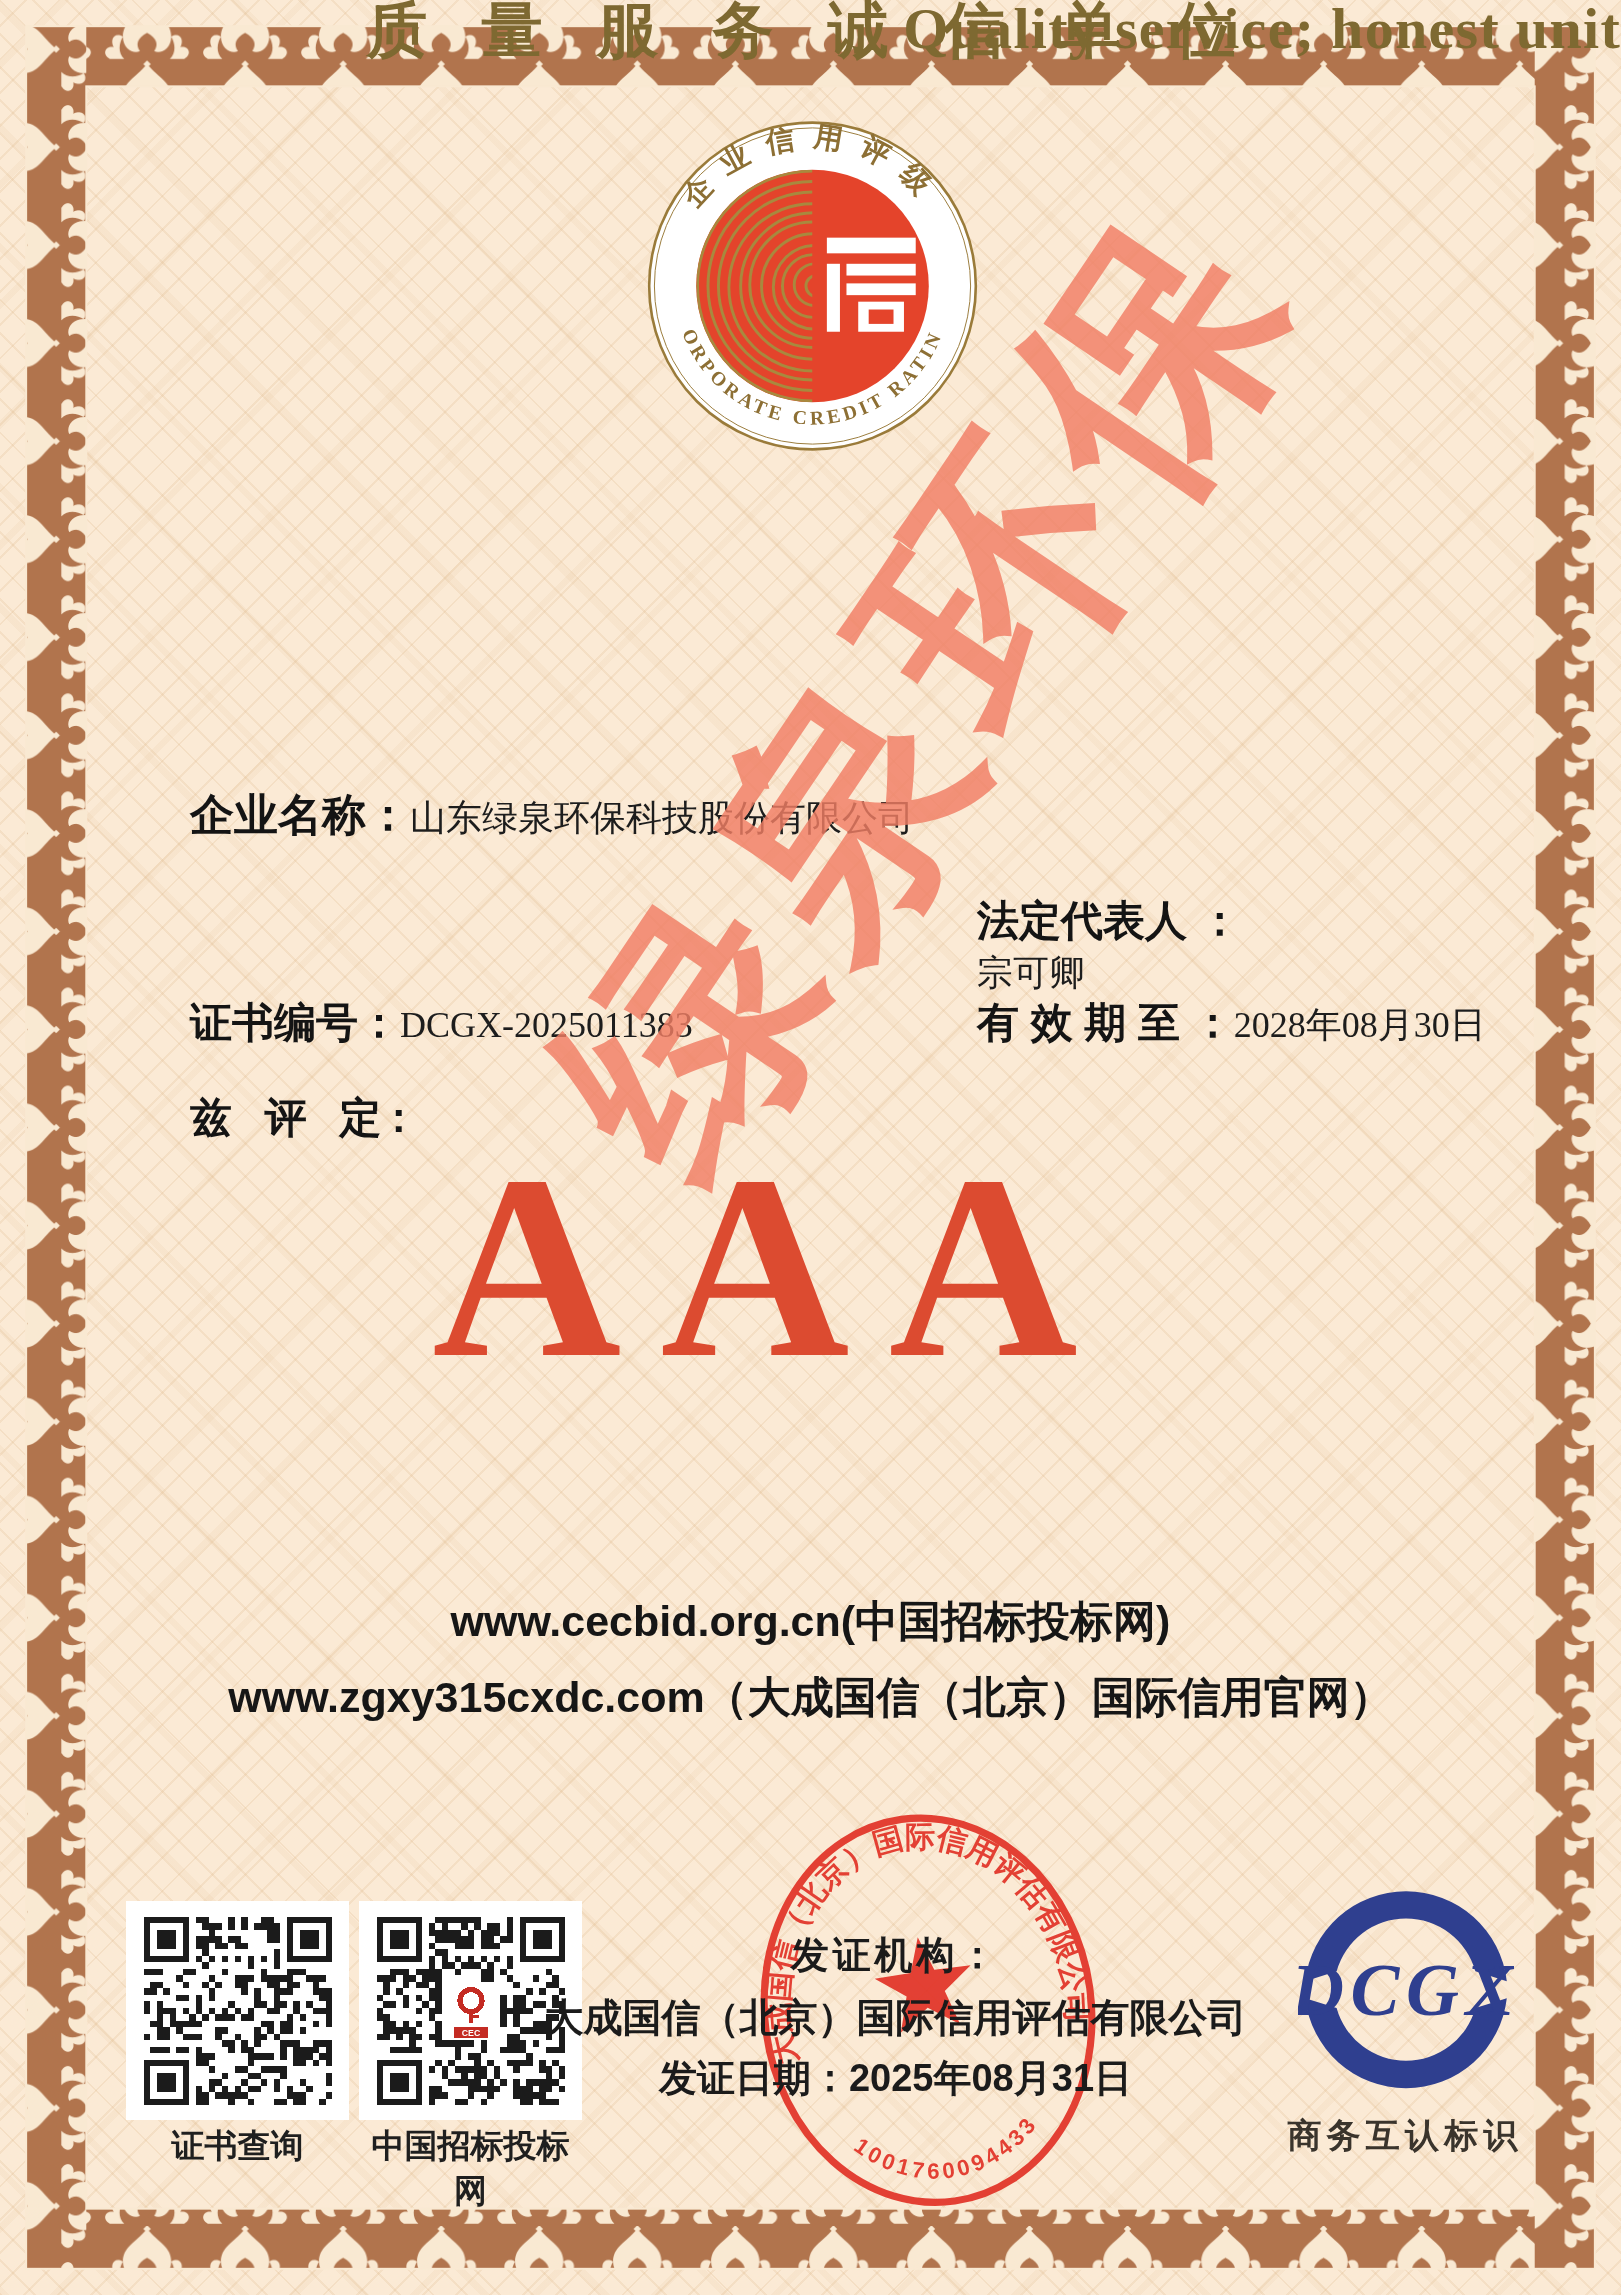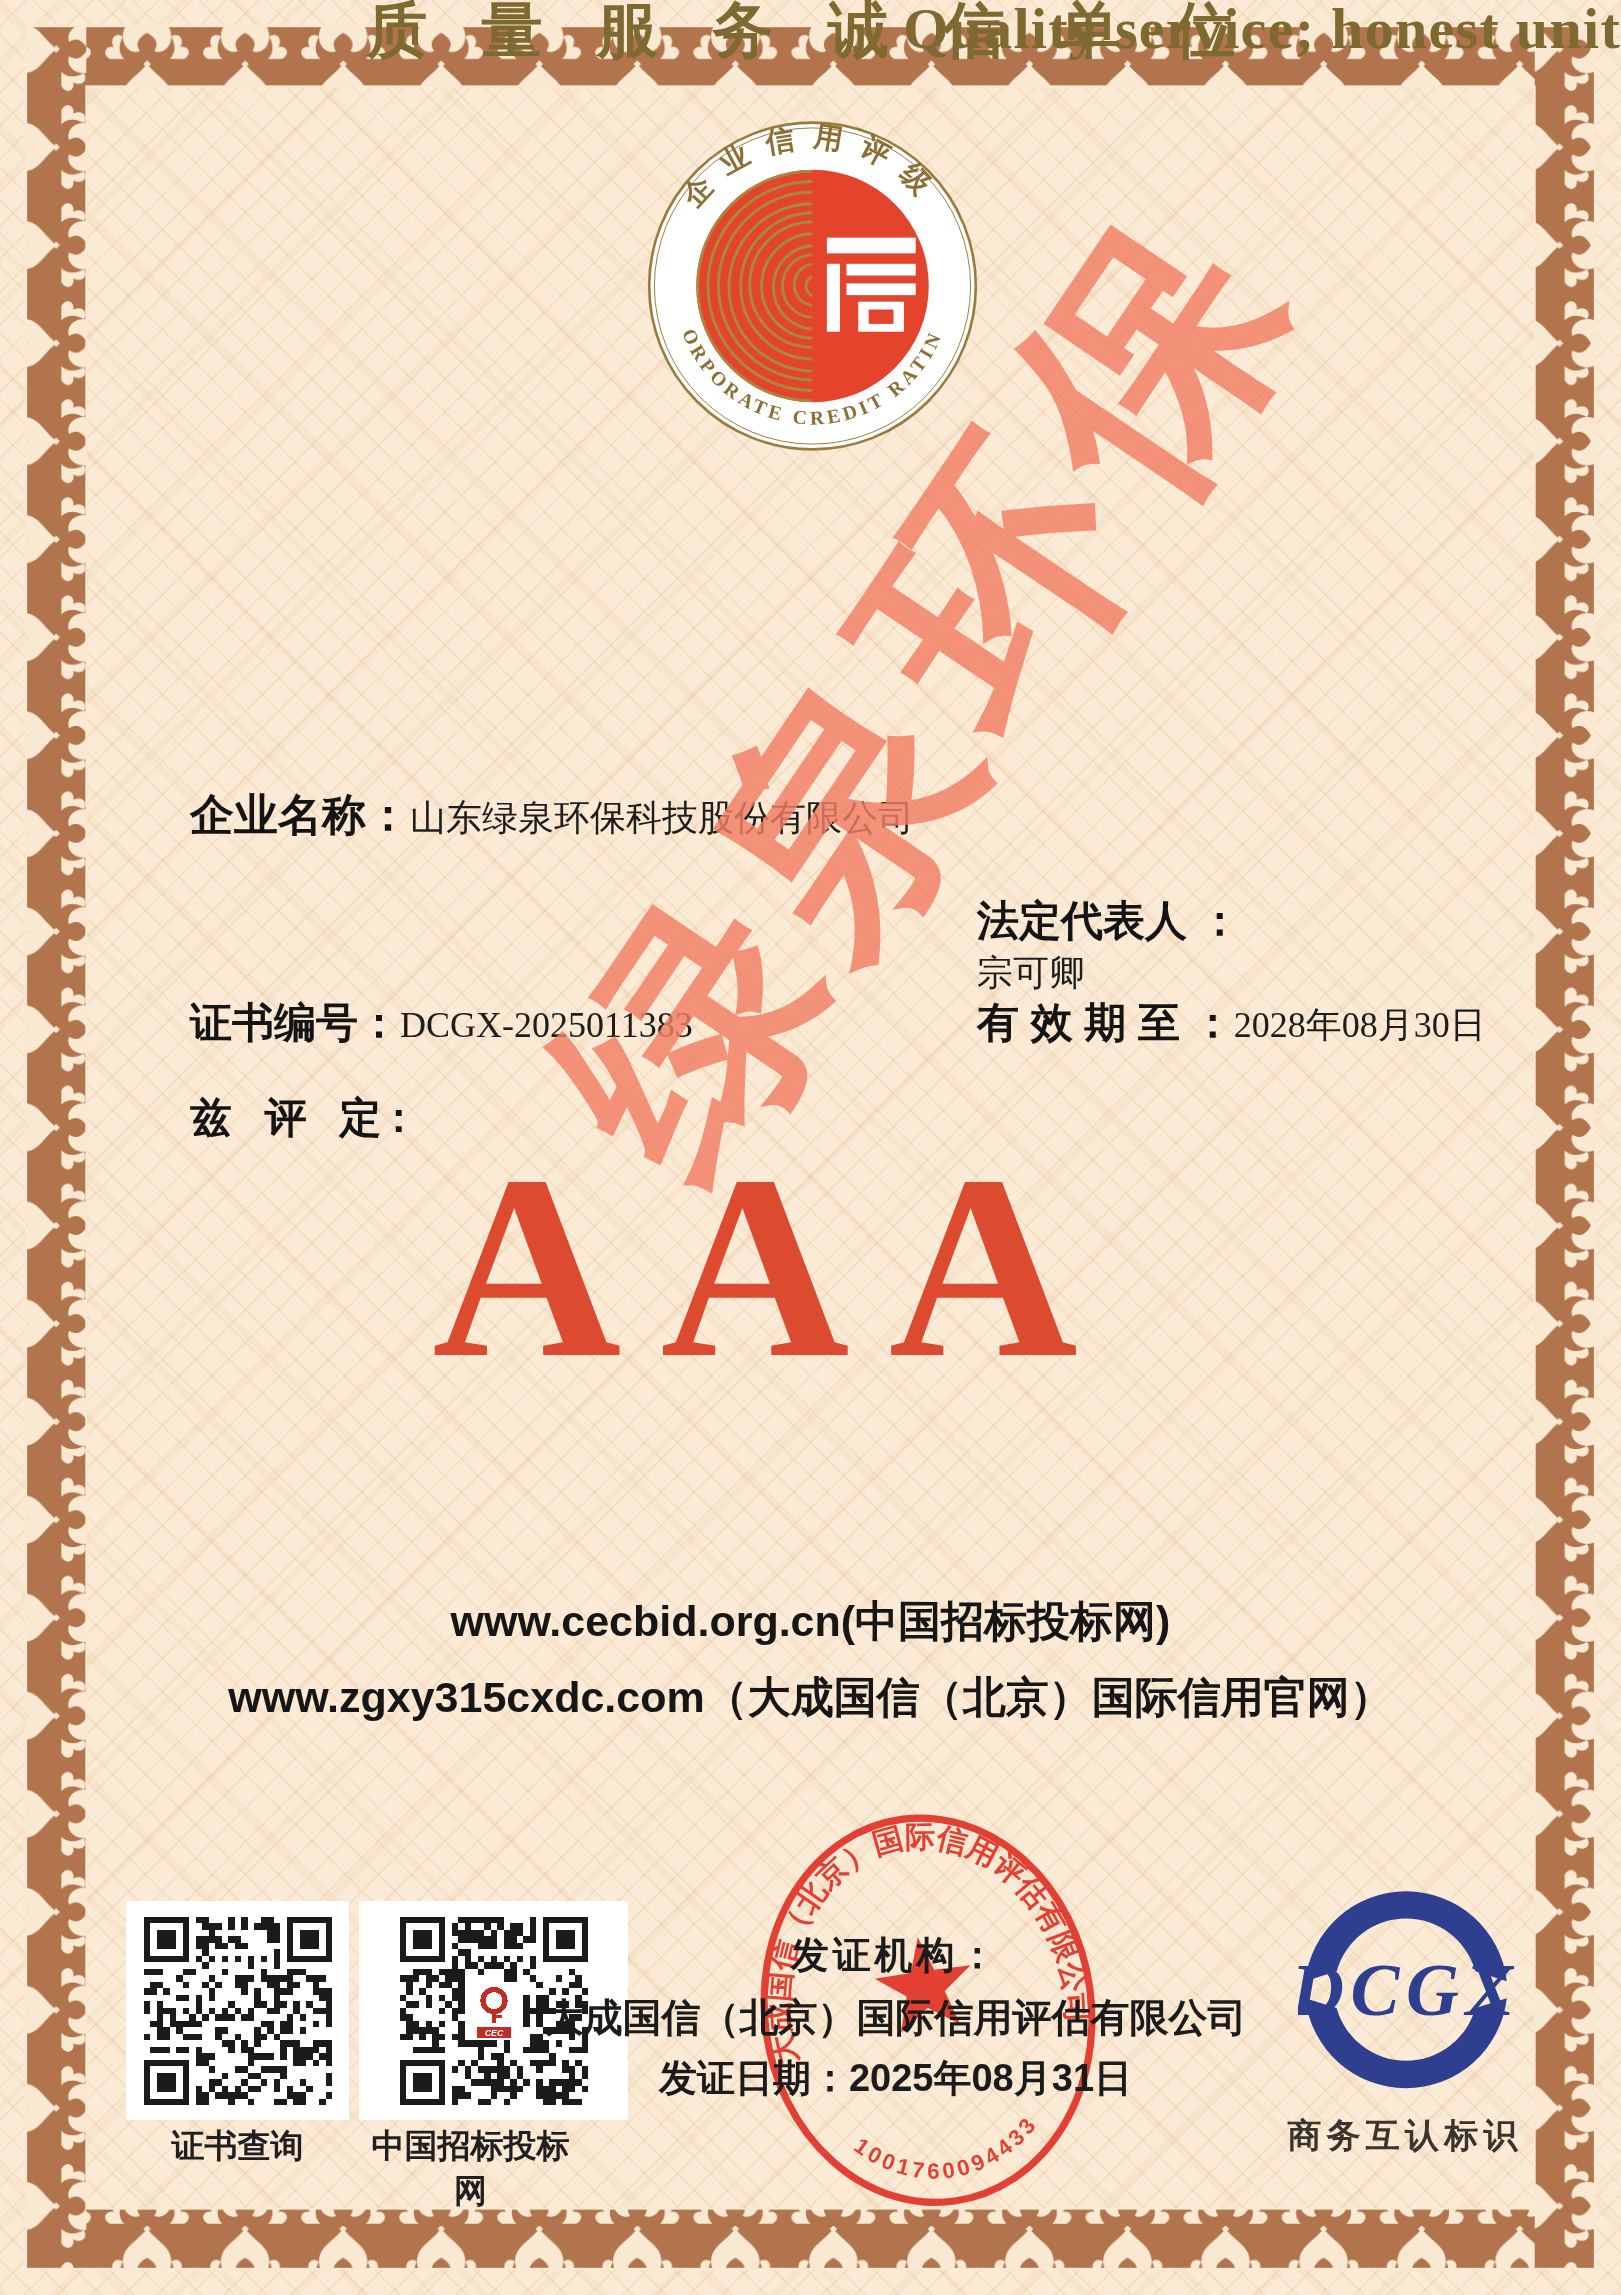--- a/index.html
+++ b/index.html
@@ -57,21 +57,21 @@
   #watermark{
     left:340px;top:530px;width:1177px;height:327px;z-index:40;
     display:flex;align-items:center;justify-content:center;
     transform:rotate(-56deg);pointer-events:none;
     font-family:"Liberation Serif","DejaVu Serif",serif;font-weight:700;
     font-size:255px;letter-spacing:17px;color:rgba(240,126,100,0.82);white-space:nowrap;
   }
   
   .qr-card{position:absolute;background:#ffffff;z-index:3;display:flex;align-items:center;justify-content:center;}
   #qr-card-1{left:126px;top:1901px;width:223px;height:219px;}
-  #qr-card-2{left:359px;top:1901px;width:269px;height:219px;font-style:italic;}
+  #qr-card-2{left:359px;top:1901px;width:223px;height:219px;}
   .qr-label{position:absolute;z-index:3;font-weight:700;font-size:33px;color:#1f1f1f;text-align:center;}
   #qr1-label{left:126px;top:2124px;width:223px;}
   #qr2-label{left:359px;top:2124px;width:223px;}
   #stamp-svg{left:745px;top:1811px;z-index:2;}
   .issuer-line{position:absolute;left:503px;width:785px;text-align:center;z-index:3;white-space:nowrap;}
   #issuer-label{top:1930px;font-weight:700;font-size:38px;letter-spacing:3.9px;}
   #issuer-value{top:1991px;font-weight:600;font-size:39px;}
   #issue-date{top:2053px;font-weight:700;font-size:38px;}
   #dcgx-svg{left:1298px;top:1883px;z-index:3;}
   #dcgx-caption{left:1281px;top:2113px;width:248px;text-align:center;z-index:3;

